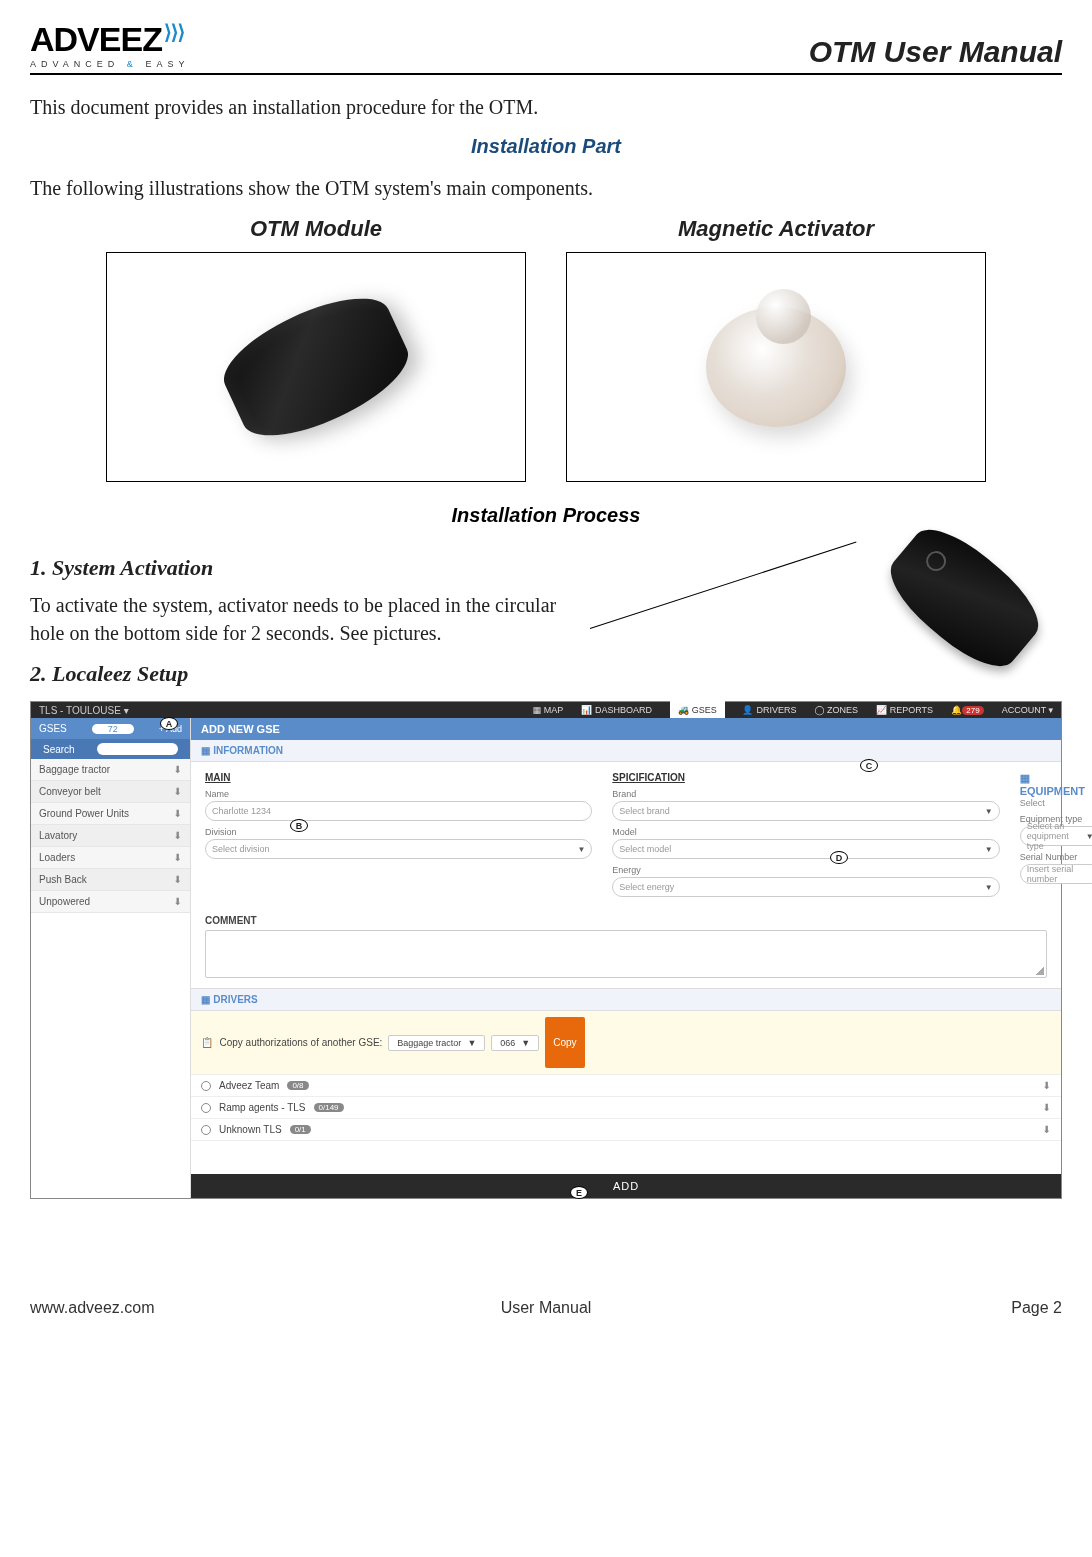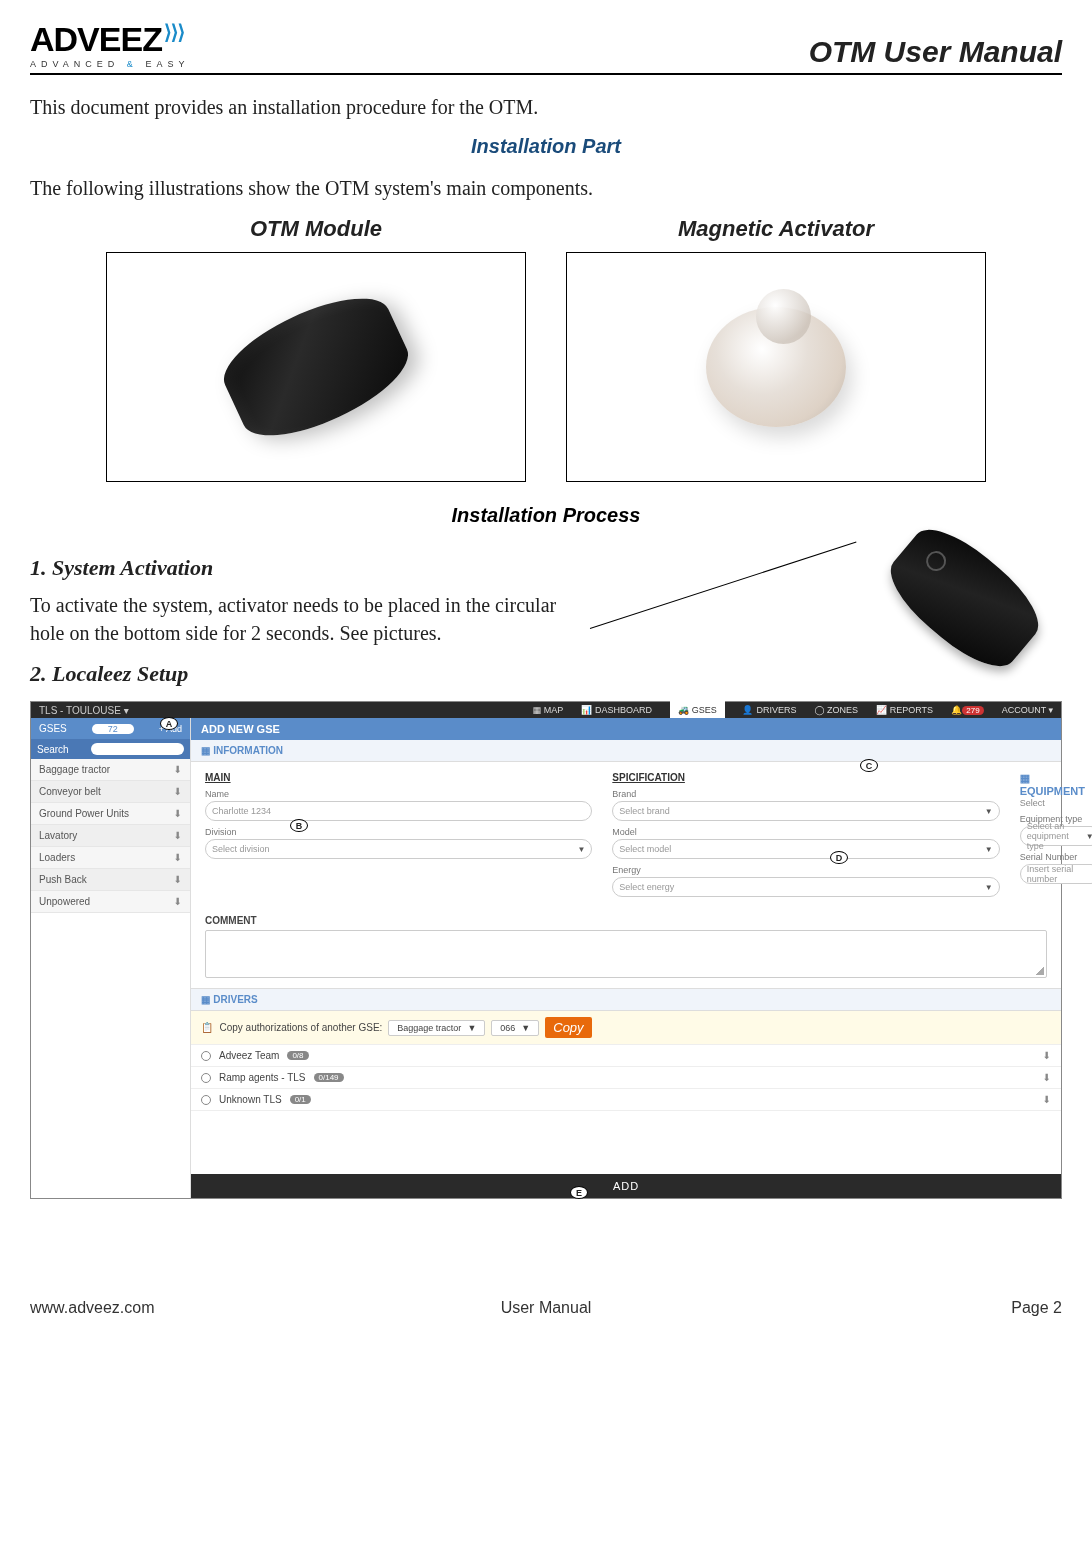--- a/index.html
+++ b/index.html
@@ -34,21 +34,21 @@
     .topbar .site { flex:0 0 140px;}
     .topbar .spacer{flex:1;}
     .topbar .nav-item{color:#ddd;font-size:9px;text-transform:uppercase;}
     .topbar .nav-item.active{background:#fff;color:#333;padding:4px 8px;}
     .topbar .red-badge{background:#c33;color:#fff;border-radius:7px;font-size:8px;padding:0 4px;}
     .ss-body{display:flex;min-height:480px;}
     .ss-side{width:160px;border-right:1px solid #ddd;}
     .ss-side-head{background:#5a8cc9;color:#fff;padding:5px 8px;display:flex;justify-content:space-between;align-items:center;font-size:10px;}
     .ss-side-head .count{background:#fff;color:#5a8cc9;border-radius:8px;padding:0 16px;font-size:9px;}
     .ss-side-head .add{color:#fff;font-size:9px;}
-    .ss-search{background:#4a78b5;color:#fff;padding:4px 6px;font-size:10px;display:flex;align-items:center;gap:22px;}
+    .ss-search{background:#4a78b5;color:#fff;padding:4px 12px;font-size:10px;display:flex;align-items:center;gap:22px;}
     .ss-search .box{background:#fff;border-radius:8px;height:12px;flex:1;}
     .side-row{display:flex;justify-content:space-between;padding:5px 8px;border-bottom:1px solid #e6e6e6;background:#efefef;color:#555;font-size:10px;}
     .side-row:nth-child(odd){background:#f6f6f6;}
     .arrow-down{color:#888;}
     .ss-main{flex:1;display:flex;flex-direction:column;}
     .add-bar{background:#5a8cc9;color:#fff;padding:5px 10px;font-size:11px;font-weight:bold;}
     .info-bar{background:#f0f4fa;border-bottom:1px solid #ddd;padding:5px 10px;font-size:10px;color:#5a8cc9;font-weight:bold;}
     .form-area{display:flex;gap:20px;padding:10px 14px;}
     .form-col{flex:1;}
     .form-col.half{flex:0 0 46%;}
@@ -57,21 +57,21 @@
     .input{border:1px solid #ccc;border-radius:10px;height:20px;padding:2px 6px;font-size:9px;color:#999;display:flex;align-items:center;justify-content:space-between;background:#fff;}
     .input .caret{color:#555;font-size:8px;}
     .eq-title{color:#5a8cc9;font-weight:bold;font-size:11px;}
     .eq-select{color:#888;font-size:9px;margin-left:8px;}
     .comment-label{font-weight:bold;font-size:10px;margin:8px 14px 4px;}
     .comment-box{margin:0 14px 10px;border:1px solid #ccc;height:48px;border-radius:2px;position:relative;}
     .comment-box::after{content:'';position:absolute;right:2px;bottom:2px;width:8px;height:8px;background:linear-gradient(135deg,transparent 50%,#aaa 50%);}   
     .drivers-bar{background:#f0f4fa;border-top:1px solid #ddd;border-bottom:1px solid #ddd;padding:5px 10px;font-size:10px;color:#5a8cc9;font-weight:bold;}
     .copy-row{background:#fffbe7;padding:6px 10px;display:flex;align-items:center;gap:6px;font-size:10px;border-bottom:1px solid #eee;}
     .copy-row .sel{border:1px solid #ccc;background:#fff;padding:2px 8px;font-size:9px;border-radius:2px;display:flex;align-items:center;gap:6px;}
-    .copy-btn{background:#e8690b;color:#fff;border-radius:2px;padding:3px 8px;font-size:13px;font-style:italic;}
+    .copy-btn{background:#e8690b;color:#fff;border-radius:2px;padding:20px 8px;font-size:10px;}
     .drv-row{display:flex;align-items:center;gap:8px;padding:5px 10px;border-bottom:1px solid #eee;font-size:10px;}
     .drv-row .radio{width:10px;height:10px;border:1px solid #888;border-radius:50%;}
     .drv-row .badge{background:#888;color:#fff;border-radius:7px;padding:0 5px;font-size:8px;}
     .drv-row .grow{flex:1;}
     .add-btn-bar{background:#2a2a2a;color:#fff;text-align:center;padding:6px;font-size:11px;letter-spacing:1px;}
     .callout{position:absolute;width:18px;height:13px;border:1px solid #000;border-radius:50%;background:#fff;display:flex;align-items:center;justify-content:center;font-size:9px;font-weight:bold;font-family:Arial;}
     .ss-wrap{position:relative;}
     .footer{display:flex;justify-content:space-between;padding:30px 0 10px;font-family:Arial,sans-serif;font-size:16px;color:#333;}
     .footer .center{position:absolute;left:50%;transform:translateX(-50%);}
     .footer-wrap{position:relative;margin-top:70px;}

